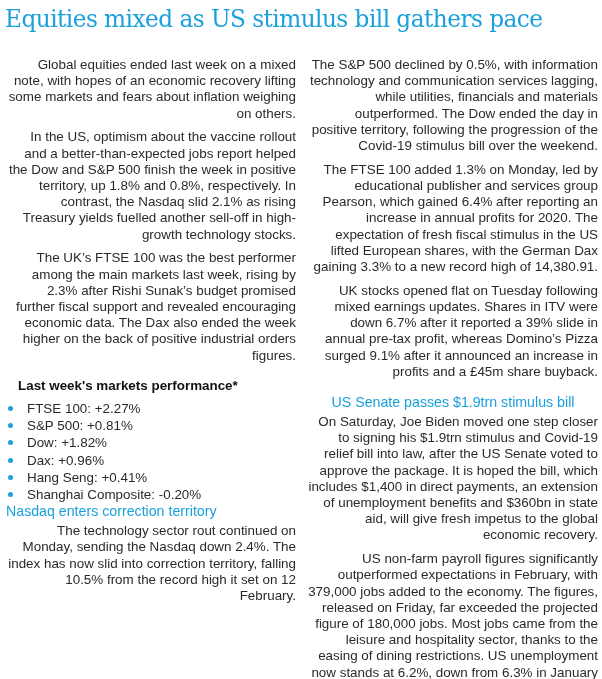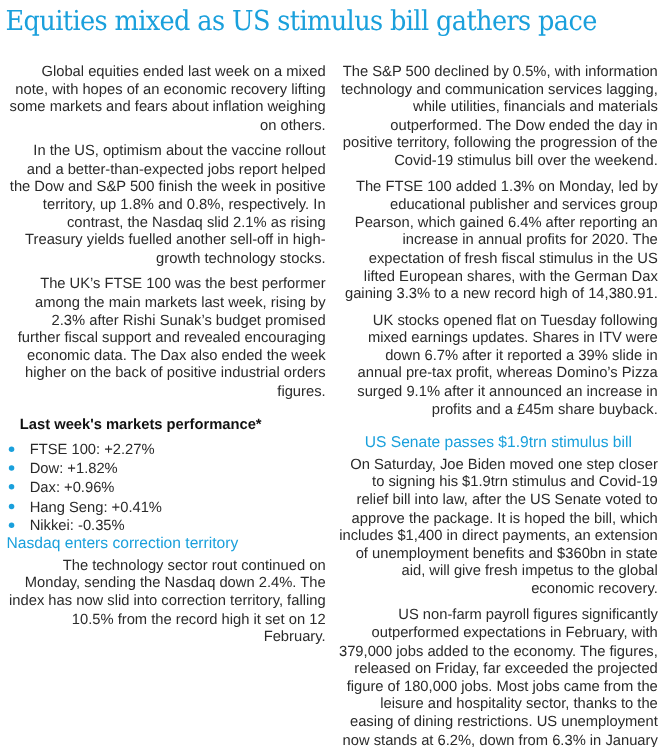--- a/index.html
+++ b/index.html
@@ -45,24 +45,25 @@
 <h1 class="title">Equities mixed as US stimulus bill gathers pace</h1>
 
 <div class="col left">
   <p>Global equities ended last week on a mixed note, with hopes of an economic recovery lifting some markets and fears about inflation weighing on others.</p>
   <p>In the US, optimism about the vaccine rollout and a better-than-expected jobs report helped the Dow and S&amp;P 500 finish the week in positive territory, up 1.8% and 0.8%, respectively. In contrast, the Nasdaq slid 2.1% as rising Treasury yields fuelled another sell-off in high-growth technology stocks.</p>
   <p>The UK’s FTSE 100 was the best performer among the main markets last week, rising by 2.3% after Rishi Sunak’s budget promised further fiscal support and revealed encouraging economic data. The Dax also ended the week higher on the back of positive industrial orders figures.</p>
 
   <div class="sub">Last week's markets performance*</div>
   <ul class="perf">
     <li><span class="bullet"></span><span>FTSE 100: +2.27%</span></li>
+    <li><span class="bullet"></span><span>S&amp;P 500: +0.81%</span></li>
     <li><span class="bullet"></span><span>Dow: +1.82%</span></li>
     <li><span class="bullet"></span><span>Dax: +0.96%</span></li>
     <li><span class="bullet"></span><span>Hang Seng: +0.41%</span></li>
-    <li><span class="bullet"></span><span>Nikkei: -0.35%</span></li>
+    <li><span class="bullet"></span><span>Shanghai Composite: -0.20%</span></li>
   </ul>
 
   <div class="h2">Nasdaq enters correction territory</div>
   <p>The technology sector rout continued on Monday, sending the Nasdaq down 2.4%. The index has now slid into correction territory, falling 10.5% from the record high it set on 12 February.</p>
 </div>
 
 <div class="col right">
   <p>The S&amp;P 500 declined by 0.5%, with information technology and communication services lagging, while utilities, financials and materials outperformed. The Dow ended the day in positive territory, following the progression of the Covid-19 stimulus bill over the weekend.</p>
   <p>The FTSE 100 added 1.3% on Monday, led by educational publisher and services group Pearson, which gained 6.4% after reporting an increase in annual profits for 2020. The expectation of fresh fiscal stimulus in the US lifted European shares, with the German Dax gaining 3.3% to a new record high of 14,380.91.</p>
   <p>UK stocks opened flat on Tuesday following mixed earnings updates. Shares in ITV were down 6.7% after it reported a 39% slide in annual pre-tax profit, whereas Domino’s Pizza surged 9.1% after it announced an increase in profits and a £45m share buyback.</p>

